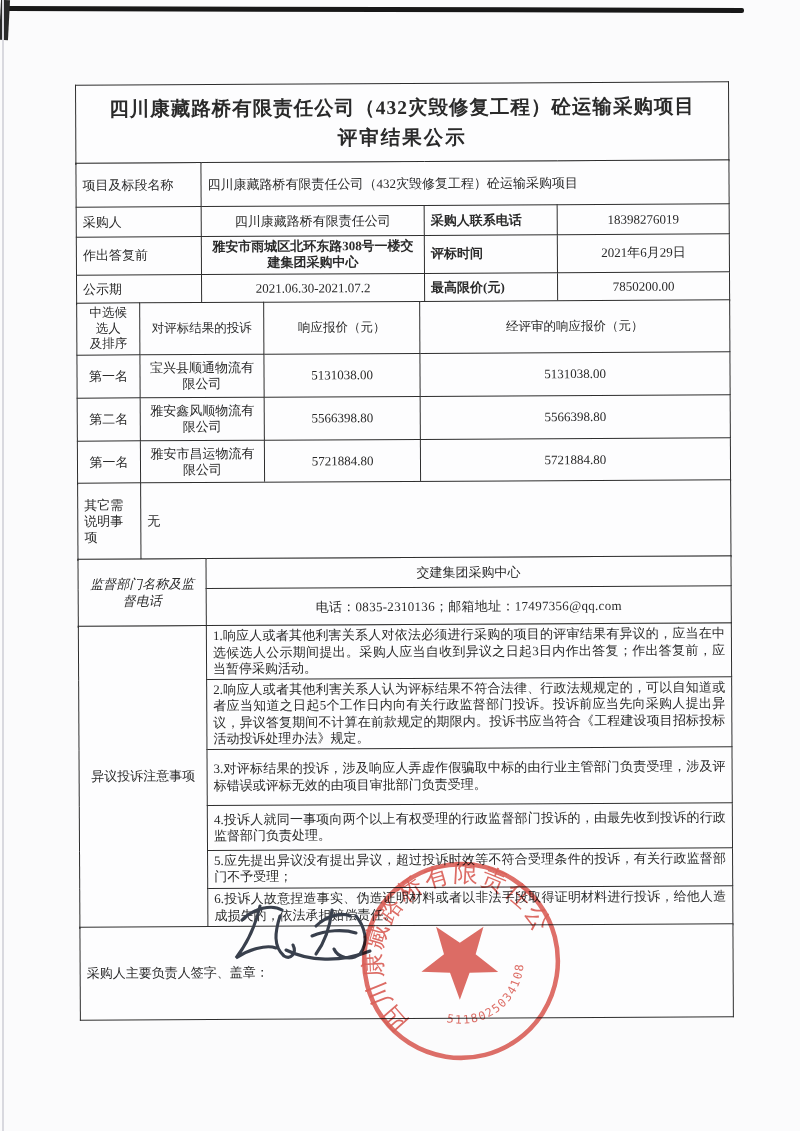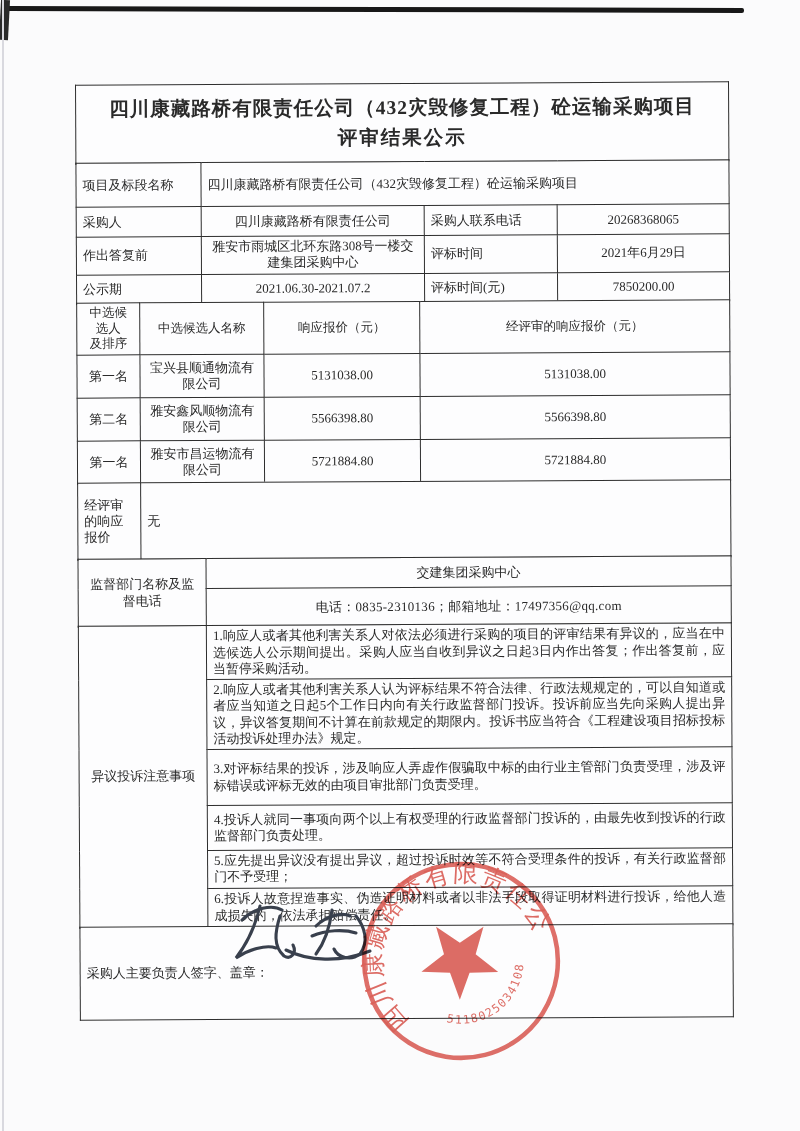--- a/index.html
+++ b/index.html
@@ -21,30 +21,30 @@
   .tbl td{border:1.8px solid #2e2e2e;padding:2px 6px;vertical-align:middle;background:#fdfdfe;
           font-size:13px;line-height:1.25;word-break:break-all;}
 
   .title-cell{height:74px;text-align:center;vertical-align:middle;}
   .title-l1{font-size:19.5px;font-weight:bold;letter-spacing:1px;}
   .title-l2{font-size:19.5px;font-weight:bold;letter-spacing:2px;margin-top:6px;}
 
   .lab{text-align:left;}
   .val-left{text-align:left;padding-left:9px;}
   .ctr{text-align:center;}
-  .small{font-size:12.5px;}
+  .small{font-size:12.5px;font-weight:bold;}
 
   .cand-head td{height:46px;font-size:12.5px;}
   .cand-row td{height:38px;}
 
   .other-cell{height:72px;}
   .other-lab{text-align:left;padding:2px 2px 2px 4px;font-size:12.5px;line-height:1.35;}
   .other-val{vertical-align:middle;text-align:left;font-size:12.5px;}
 
-  .sup-lab{font-size:13px;}
+  .sup-lab{font-size:13px;font-style:italic;}
   .sup-name{height:25px;text-align:center;}
   .sup-contact{height:33px;text-align:center;font-size:13.5px;letter-spacing:.3px;}
 
   .notice-lab{text-align:center;font-size:13px;}
   .notice-item{font-size:12.3px;line-height:15.6px;padding:2px 5px;text-align:justify;}
   .h-n0{height:48px;}.h-n1{height:64px;}.h-n2{height:51px;}
   .h-n3{height:40px;}.h-n4{height:27px;}.h-n5{height:34px;}
 
   .sign-cell{height:88px;vertical-align:middle;text-align:left;padding-left:7px;font-size:13.5px;}
 
@@ -84,51 +84,51 @@
       </colgroup>
     <tbody>
         <tr style="height:44px">
       <td class="lab">项目及标段名称</td>
       <td class="val-left" colspan="3">四川康藏路桥有限责任公司（432灾毁修复工程）砼运输采购项目</td>
     </tr>
     <tr style="height:30px">
       <td class="lab">采购人</td>
       <td class="ctr">四川康藏路桥有限责任公司</td>
       <td class="lab small">采购人联系电话</td>
-      <td class="ctr">20268368065</td>
+      <td class="ctr">18398276019</td>
     </tr>
     <tr style="height:34px">
       <td class="lab">作出答复前</td>
       <td class="ctr small">雅安市雨城区北环东路308号一楼交建集团采购中心</td>
       <td class="lab small">评标时间</td>
       <td class="ctr">2021年6月29日</td>
     </tr>
     <tr style="height:29px">
       <td class="lab">公示期</td>
       <td class="ctr">2021.06.30-2021.07.2</td>
-      <td class="lab small">评标时间(元)</td>
+      <td class="lab small">最高限价(元)</td>
       <td class="ctr">7850200.00</td>
     </tr>
   </tbody>
     </table>
 
   <table class="tbl">
     <colgroup>
         <col style="width:63px">
         <col style="width:124px">
         <col style="width:156px">
         <col style="width:310px">
       </colgroup>
     <tbody>
         <tr class="cand-head">
       <td class="ctr" style="padding:2px 12px">
         <div>中选候选人</div>
         <div>及排序</div>
       </td>
-      <td class="ctr">中选候选人名称</td>
+      <td class="ctr">对评标结果的投诉</td>
       <td class="ctr">响应报价（元）</td>
       <td class="ctr">经评审的响应报价（元）</td>
     </tr>
     <tr class="cand-row">
       <td class="ctr">第一名</td>
       <td class="ctr">宝兴县顺通物流有限公司</td>
       <td class="ctr">5131038.00</td>
       <td class="ctr">5131038.00</td>
     </tr>
     <tr class="cand-row">
@@ -146,21 +146,21 @@
   </tbody>
     </table>
 
   <table class="tbl">
     <colgroup>
         <col style="width:63px">
         <col style="width:590px">
       </colgroup>
     <tbody>
         <tr>
-      <td class="other-cell other-lab">经评审的响应报价</td>
+      <td class="other-cell other-lab">其它需说明事项</td>
       <td class="other-cell other-val">无</td>
     </tr>
   </tbody>
     </table>
 
   <table class="tbl">
     <colgroup>
         <col style="width:128px">
         <col style="width:525px">
       </colgroup>

